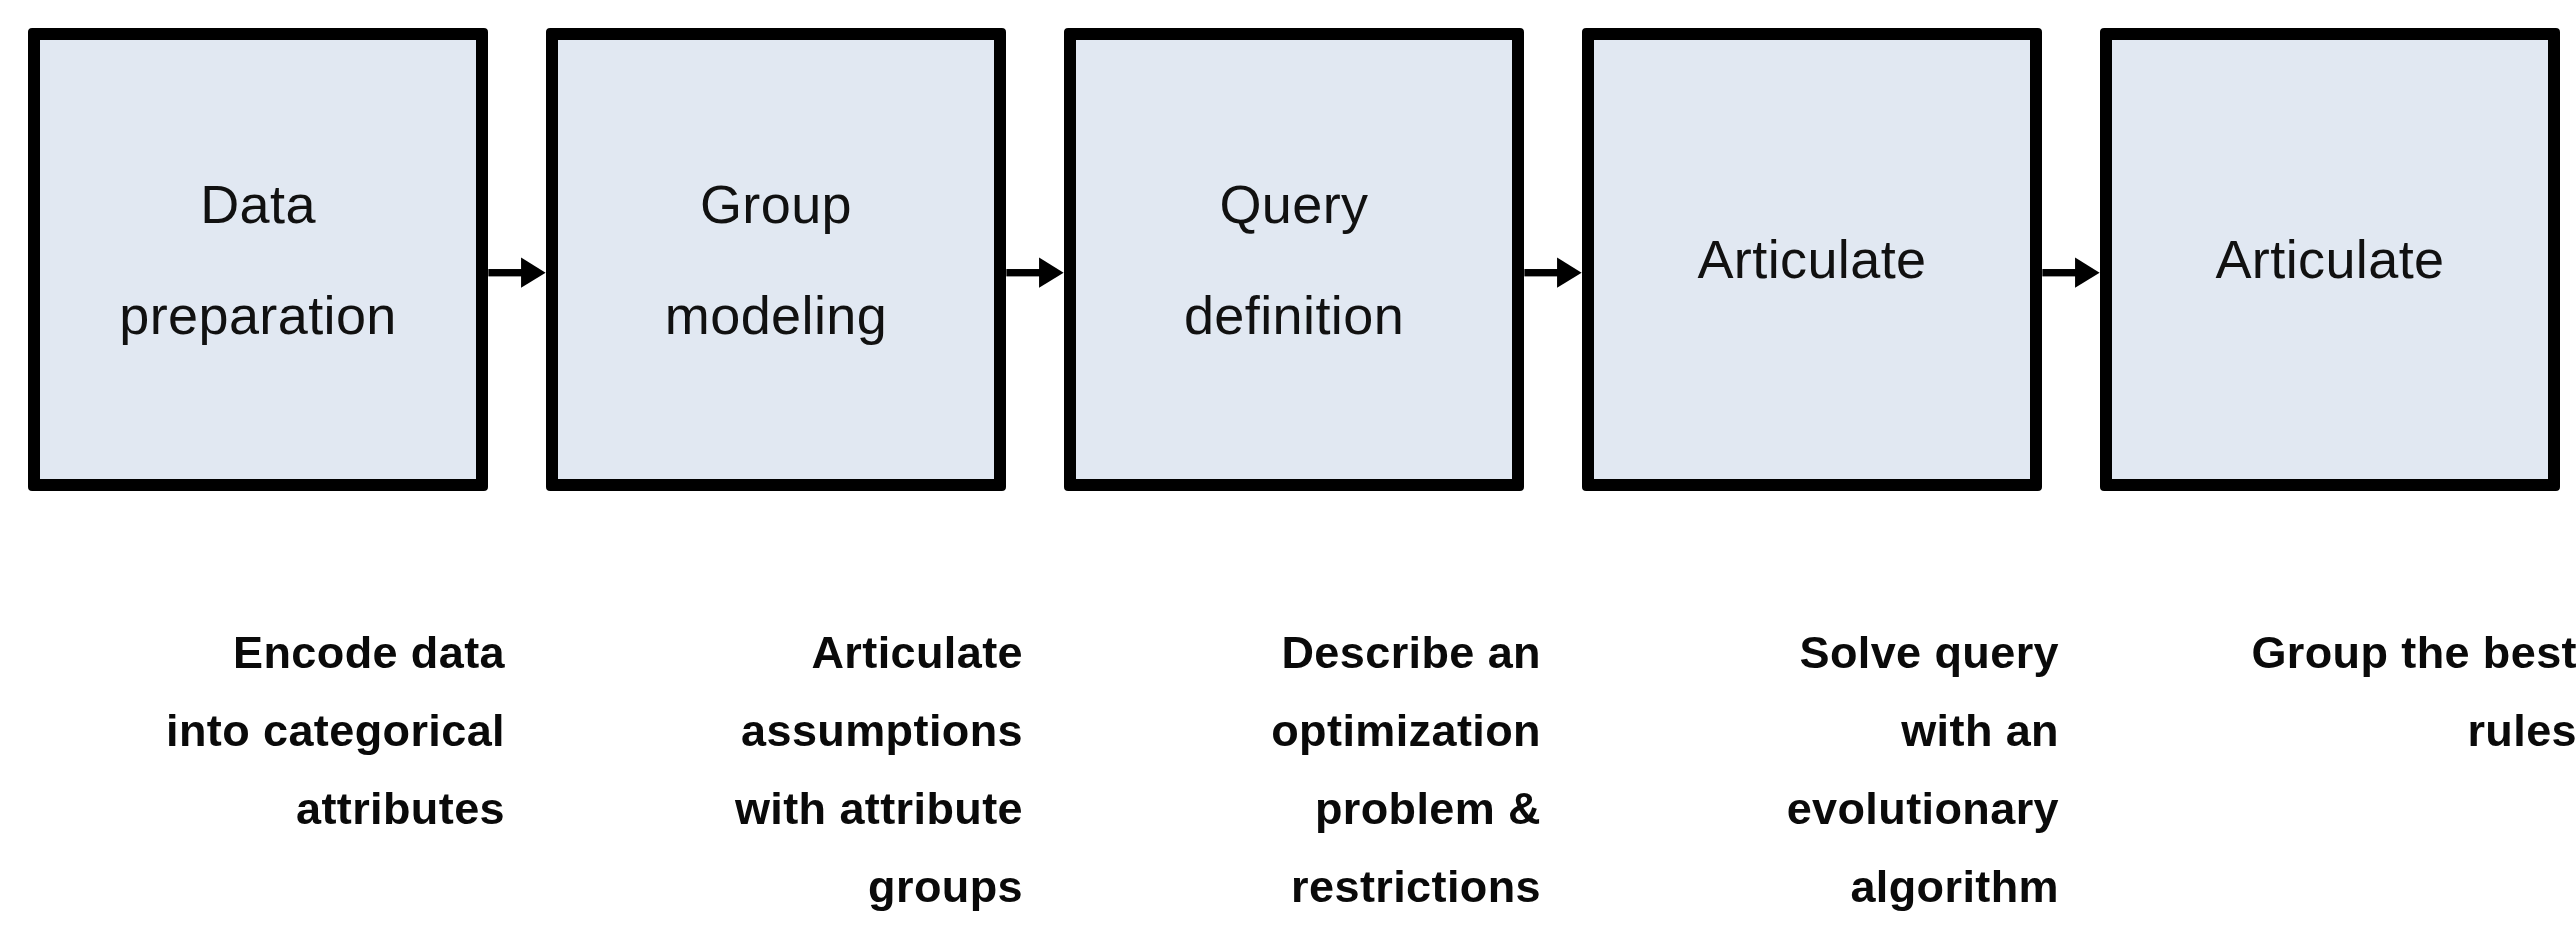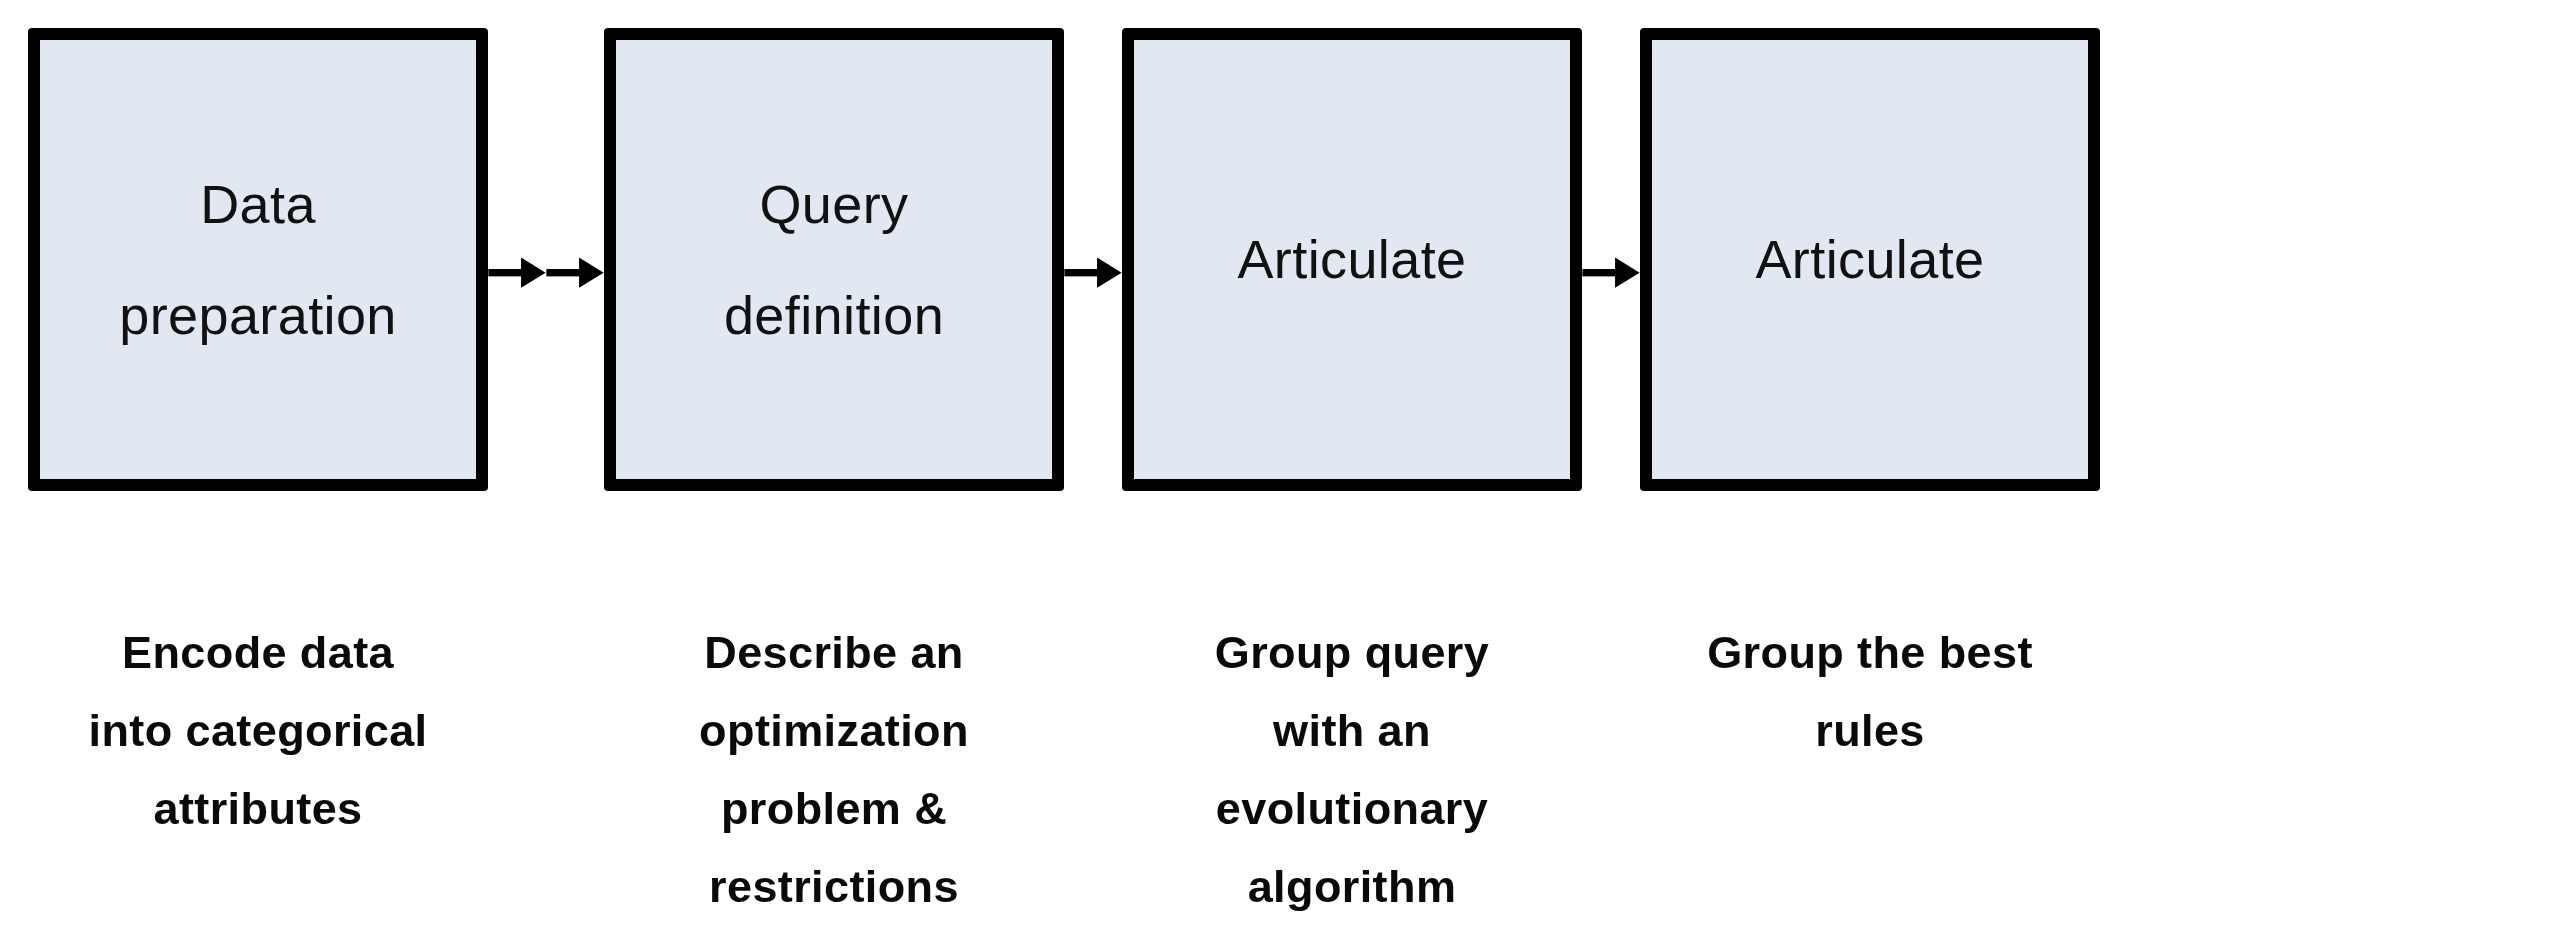--- a/index.html
+++ b/index.html
@@ -59,21 +59,21 @@
     transform: translateY(12.3px);
     display: block;
   }
   .caption {
     margin-top: 123px;
     width: 494px;
     font-size: 45px;
     font-weight: 700;
     line-height: 78px;
     color: #0a0a0a;
-    text-align: center;
+    text-align: right;
     white-space: pre-line;
     letter-spacing: 0.4px;
   }
 </style>
 </head>
 <body>
 
 <div class="canvas">
   <div class="row">
 
@@ -87,20 +87,30 @@
 attributes</div>
     </div>
 
     <div class="arrow-cell">
       <svg width="58" height="36" viewBox="0 0 70 44">
         <rect x="0" y="18" width="46" height="9" fill="#000000"></rect>
         <polygon points="40,4 70,22.5 40,41" fill="#000000"></polygon>
       </svg>
     </div>
 
+    <div class="step">
+      <div class="box">
+        <div class="box-label">Group
+modeling</div>
+      </div>
+      <div class="caption">Articulate
+assumptions
+with attribute
+groups</div>
+    </div>
 
     <div class="arrow-cell">
       <svg width="58" height="36" viewBox="0 0 70 44">
         <rect x="0" y="18" width="46" height="9" fill="#000000"></rect>
         <polygon points="40,4 70,22.5 40,41" fill="#000000"></polygon>
       </svg>
     </div>
 
     <div class="step">
       <div class="box">
@@ -117,21 +127,21 @@
       <svg width="58" height="36" viewBox="0 0 70 44">
         <rect x="0" y="18" width="46" height="9" fill="#000000"></rect>
         <polygon points="40,4 70,22.5 40,41" fill="#000000"></polygon>
       </svg>
     </div>
 
     <div class="step">
       <div class="box">
         <div class="box-label">Articulate</div>
       </div>
-      <div class="caption">Group query
+      <div class="caption">Solve query
 with an
 evolutionary
 algorithm</div>
     </div>
 
     <div class="arrow-cell">
       <svg width="58" height="36" viewBox="0 0 70 44">
         <rect x="0" y="18" width="46" height="9" fill="#000000"></rect>
         <polygon points="40,4 70,22.5 40,41" fill="#000000"></polygon>
       </svg>

